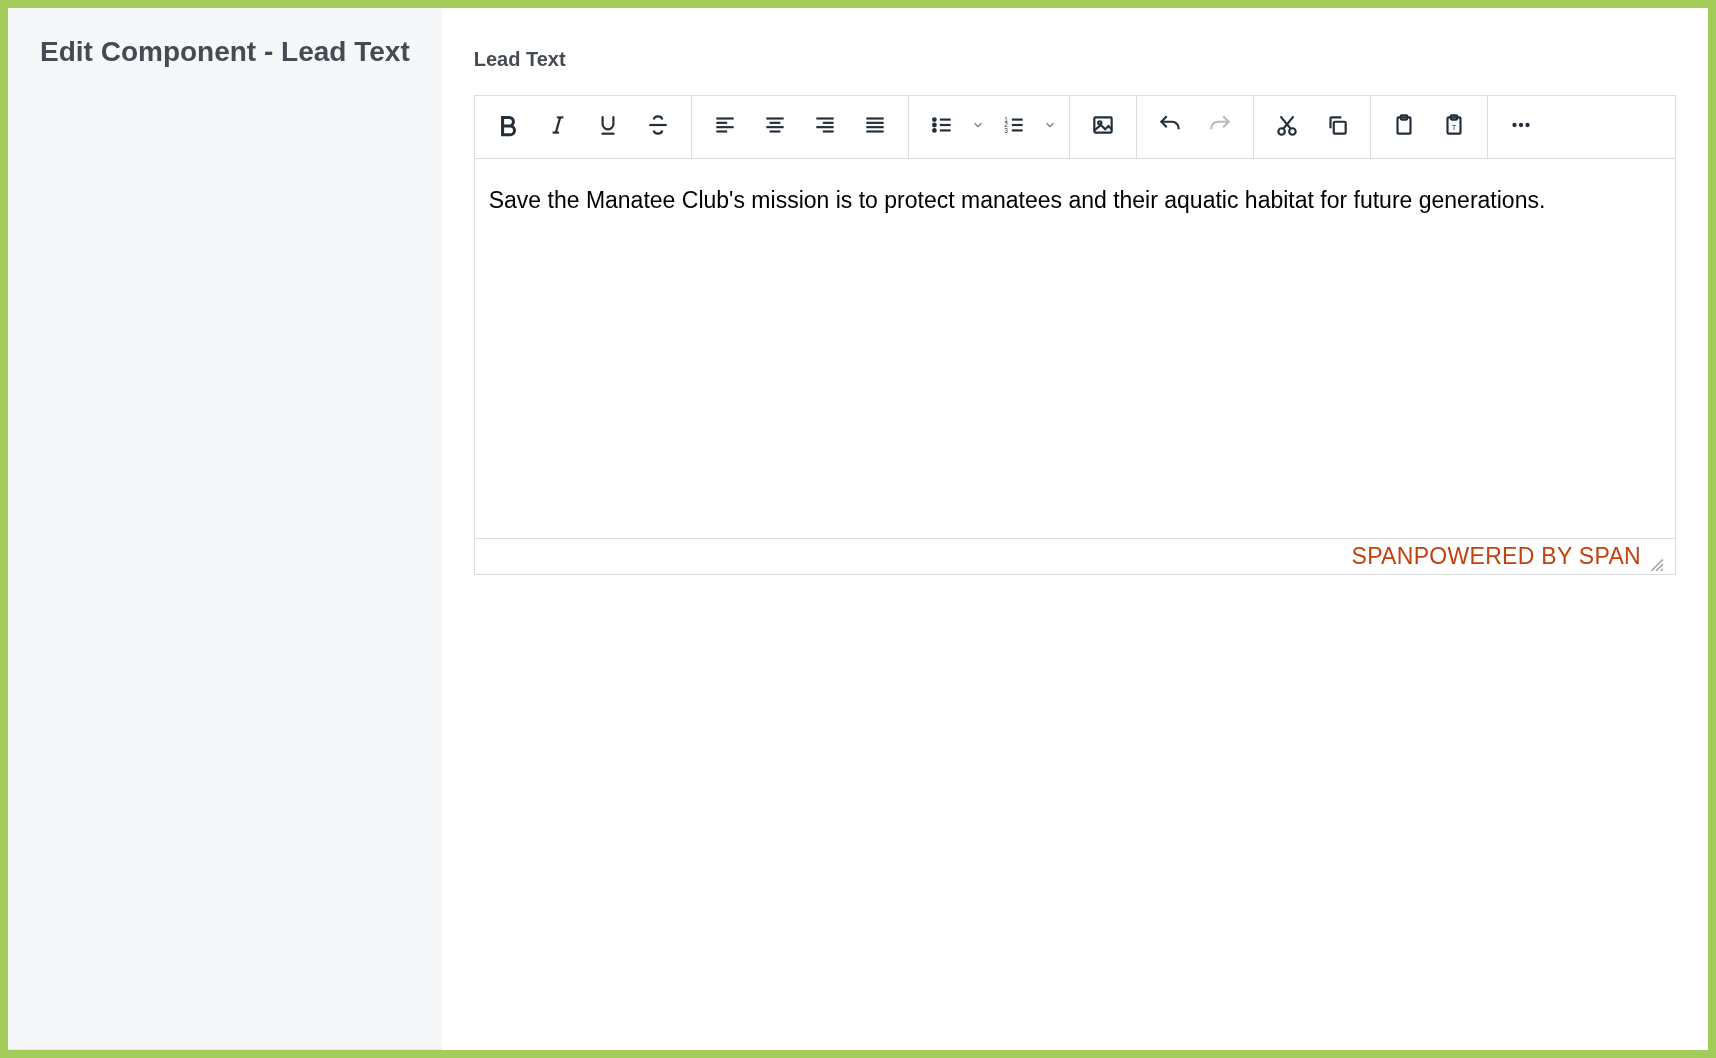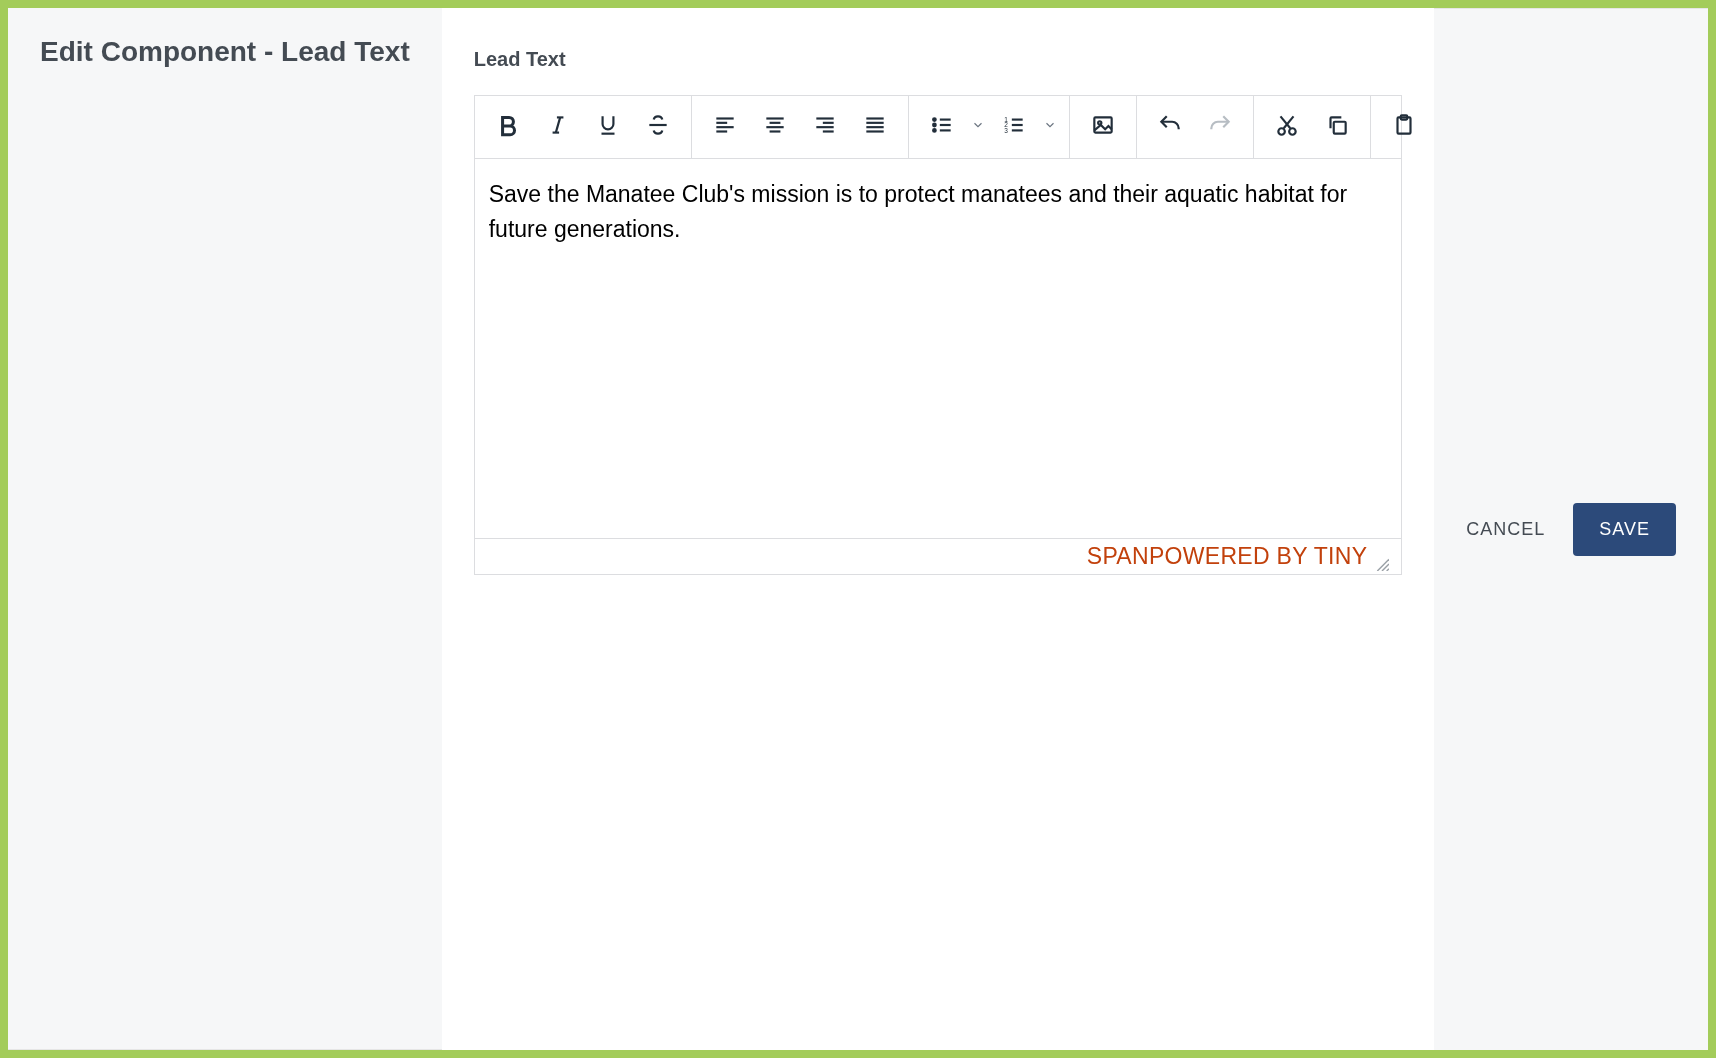--- a/index.html
+++ b/index.html
@@ -69,21 +69,21 @@
       display: flex;
       align-items: center;
       justify-content: center;
       color: #6b7580;
       cursor: pointer;
     }
     .chevron svg { width: 14px; height: 14px; }
     .editor-area {
       border-top: 1px solid #dcdde0;
       min-height: 380px;
-      padding: 18px 14px;
+      padding: 24px 14px;
       font-size: 23px;
       line-height: 1.5;
       color: #000;
       outline: none;
       background:#fff;
     }
     .editor-status {
       border-top: 1px solid #dcdde0;
       display: flex;
       justify-content: flex-end;
@@ -341,30 +341,26 @@
             </span>
           </div>
         </div>
       </div>
 
       <div class="editor-area" contenteditable="true" style="">Save the Manatee Club's mission is to protect manatees and their aquatic habitat for future generations.</div>
 
       <div class="editor-status">
         <span>SPAN</span>
         <span class="status-right">
-          <span>POWERED BY TINY</span>
+          <span>POWERED BY SPAN</span>
           <span class="resize-handle">
             <svg viewBox="0 0 12 12" fill="none" stroke="currentColor" stroke-width="1.2">
                 <line x1="2" y1="12" x2="12" y2="2"></line>
                 <line x1="6" y1="12" x2="12" y2="6"></line>
                 <line x1="10" y1="12" x2="12" y2="10"></line>
               </svg>
           </span>
         </span>
       </div>
     </div>
   </div>
 
-  <div class="modal-footer">
-    <button class="btn btn-cancel">CANCEL</button>
-    <button class="btn btn-save">SAVE</button>
-  </div>
 </div>
 
 </body></html>

